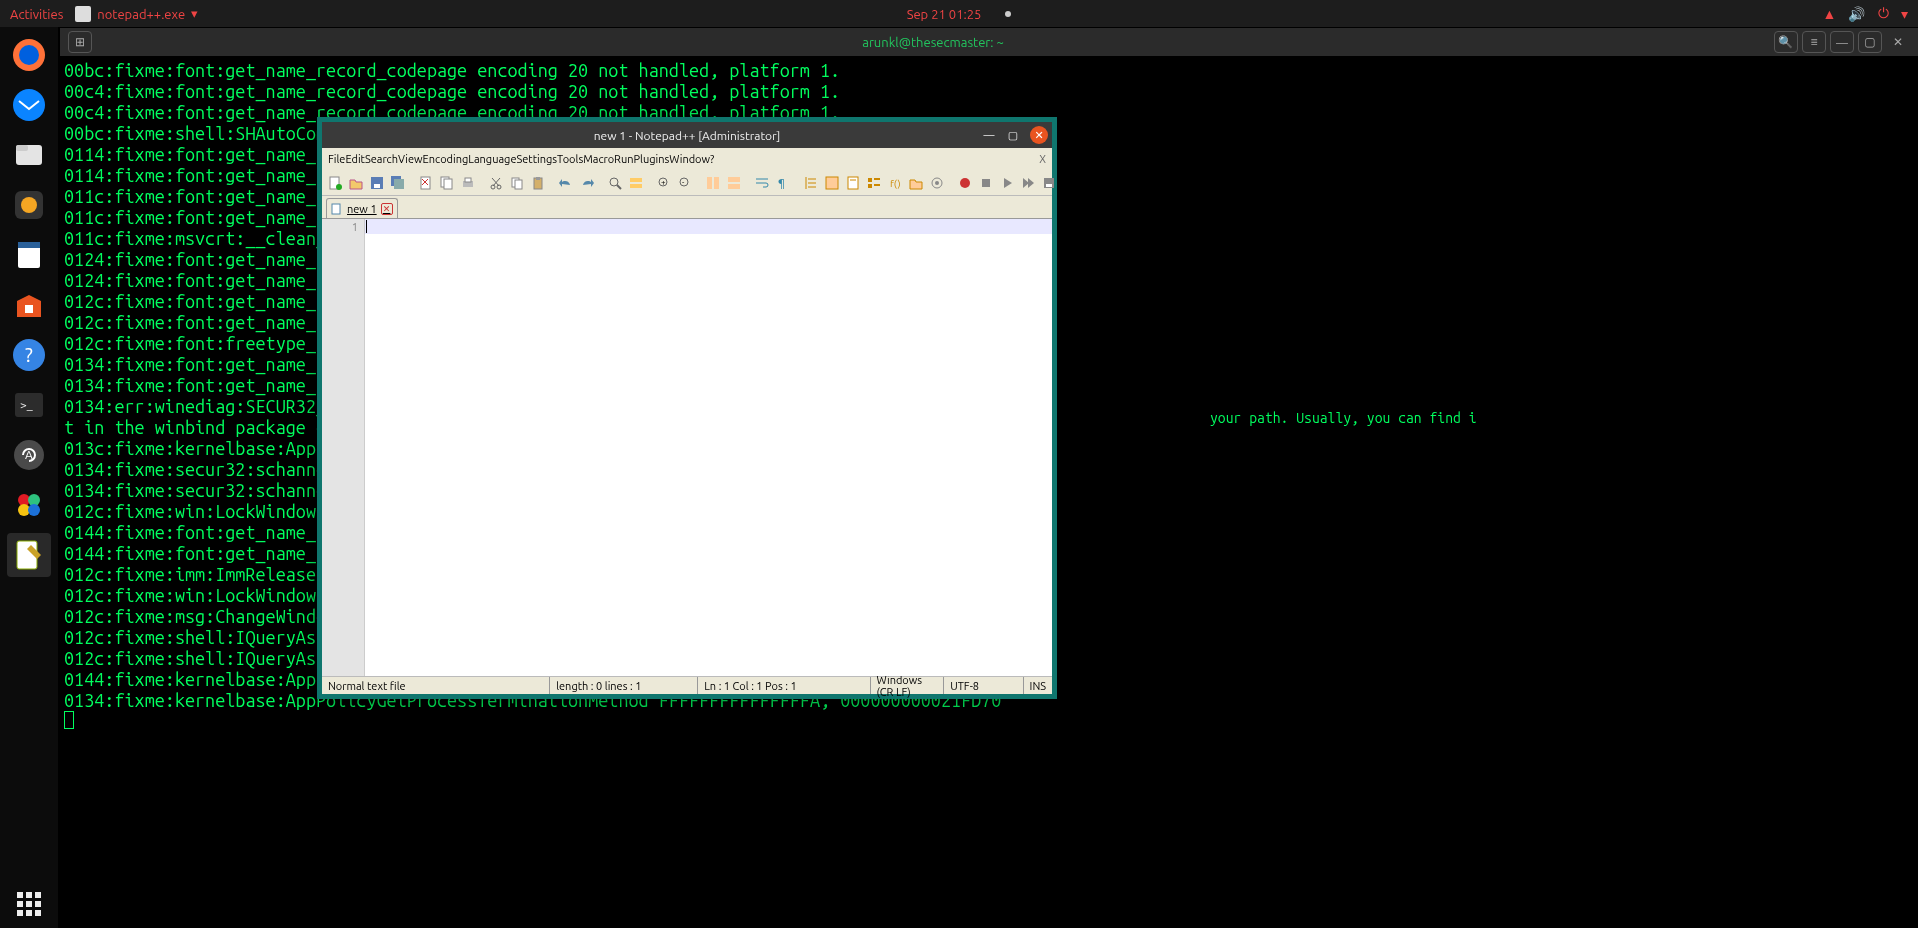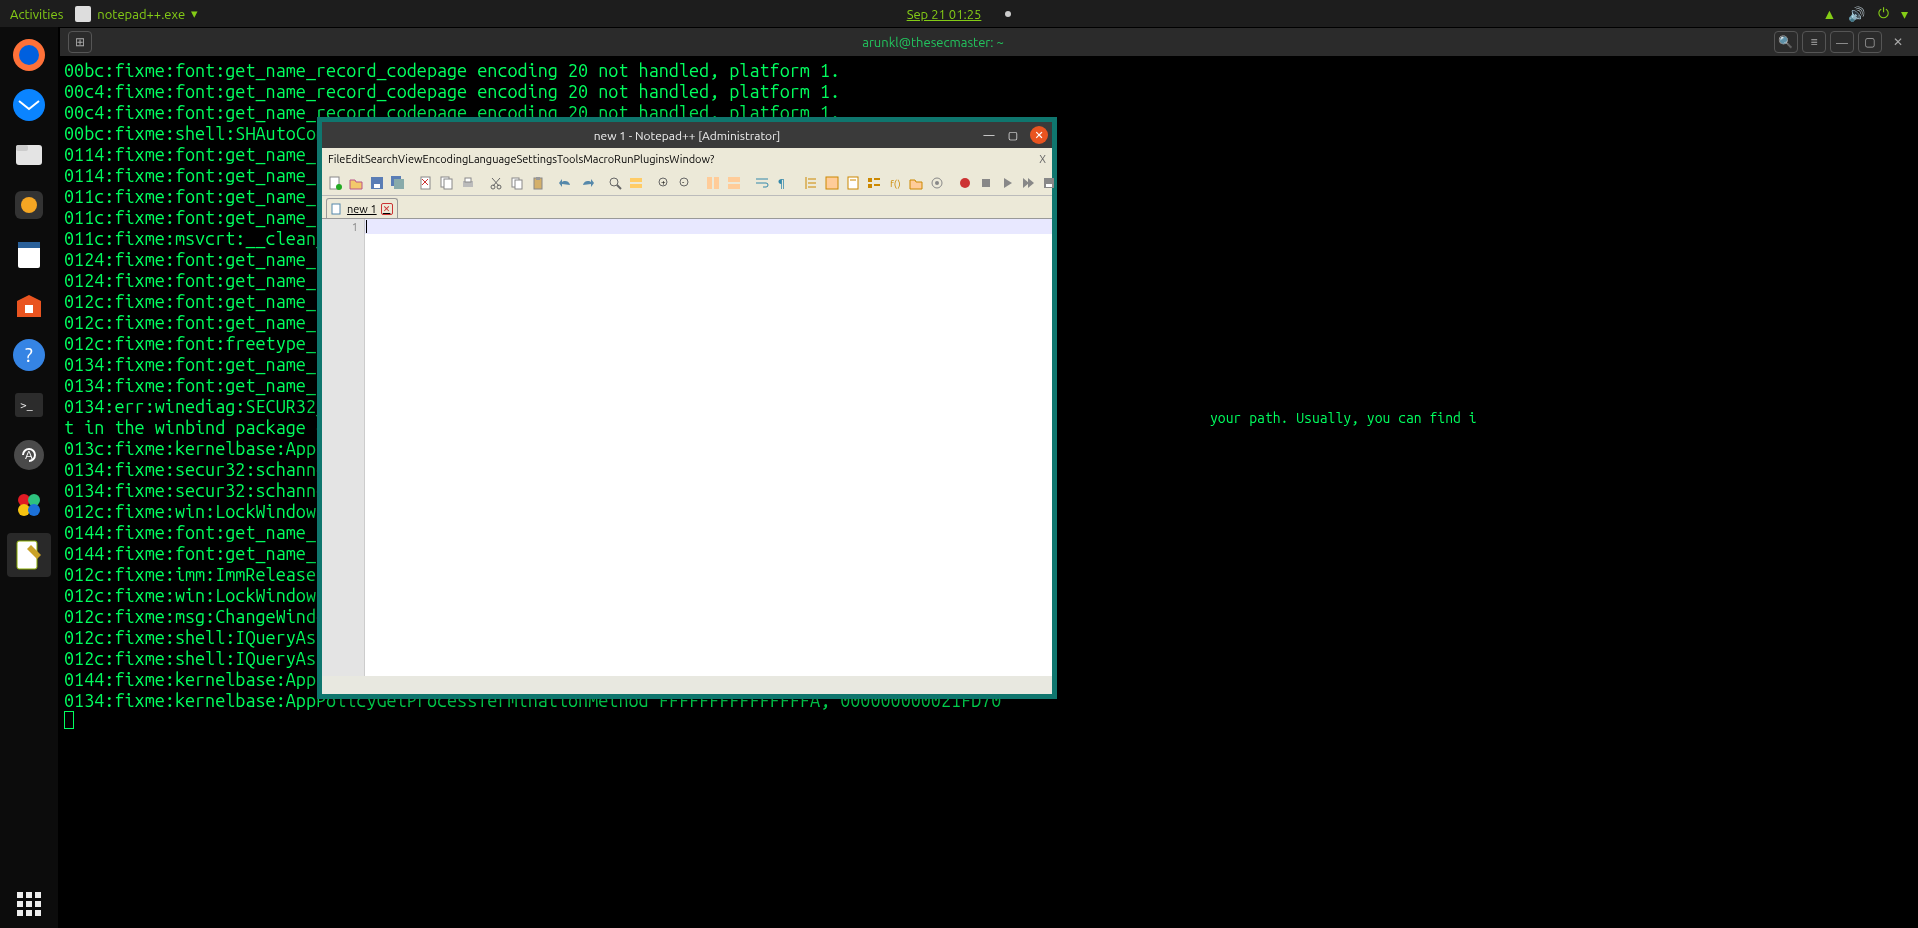--- a/index.html
+++ b/index.html
@@ -1,21 +1,21 @@
 <!DOCTYPE html>
 <html><head>
 <meta charset="utf-8">
 <style>
 * { margin: 0; padding: 0; box-sizing: border-box; font-family: Ubuntu, sans-serif; }
 body { width: 1918px; height: 928px; background: #000; overflow: hidden; position: relative; }
 
 
-.gnome-topbar { height: 27px; background: #1d1d1d; display: flex; align-items: center; color: #84cc16; font-size: 13px; padding: 0 10px; }
+.gnome-topbar { height: 27px; background: #1d1d1d; display: flex; align-items: center; color: #ef4444; font-size: 13px; padding: 0 10px; }
 .gnome-topbar .left { flex: 1; display: flex; align-items: center; gap: 12px; }
-.gnome-topbar .center { flex: 1; display: flex; justify-content: center; align-items: center; gap: 24px; text-decoration: underline; }
+.gnome-topbar .center { flex: 1; display: flex; justify-content: center; align-items: center; gap: 24px; }
 .gnome-topbar .right { flex: 1; display: flex; justify-content: flex-end; align-items: center; gap: 12px; font-size: 14px; }
 .app-indicator { display: flex; align-items: center; gap: 6px; }
 .app-indicator .ico { width: 16px; height: 16px; background: #ddd; border-radius: 2px; display: inline-block; }
 .dot { width: 6px; height: 6px; border-radius: 50%; background: #ccc; }
 
 
 .dock { position: absolute; left: 0; top: 27px; width: 58px; height: calc(100% - 27px); background: rgba(30,30,30,0.4); display: flex; flex-direction: column; align-items: center; padding-top: 6px; gap: 6px; }
 .dock-item { width: 44px; height: 44px; border-radius: 8px; display: flex; align-items: center; justify-content: center; }
 .dock .apps-btn { margin-top: auto; margin-bottom: 12px; display: grid; grid-template-columns: repeat(3,6px); grid-template-rows: repeat(3,6px); gap: 3px; }
 .dock .apps-btn span { width: 6px; height: 6px; background: #eee; }
@@ -449,13 +449,21 @@
   </div>
   <div class="npp-editor">
     <div class="npp-gutter">
       <div>1</div>
     </div>
     <div class="npp-textarea">
       <div class="line-hl"></div>
       <div class="caret"></div>
     </div>
   </div>
+  <div class="npp-status">
+    <div class="cell" style="width:278px;">Normal text file</div>
+    <div class="cell" style="width:180px;">length : 0    lines : 1</div>
+    <div class="cell" style="width:210px;">Ln : 1    Col : 1    Pos : 1</div>
+    <div class="cell" style="width:88px;">Windows (CR LF)</div>
+    <div class="cell" style="width:95px;">UTF-8</div>
+    <div class="cell" style="flex:1;">INS</div>
+  </div>
 </div>
 
 </body></html>

